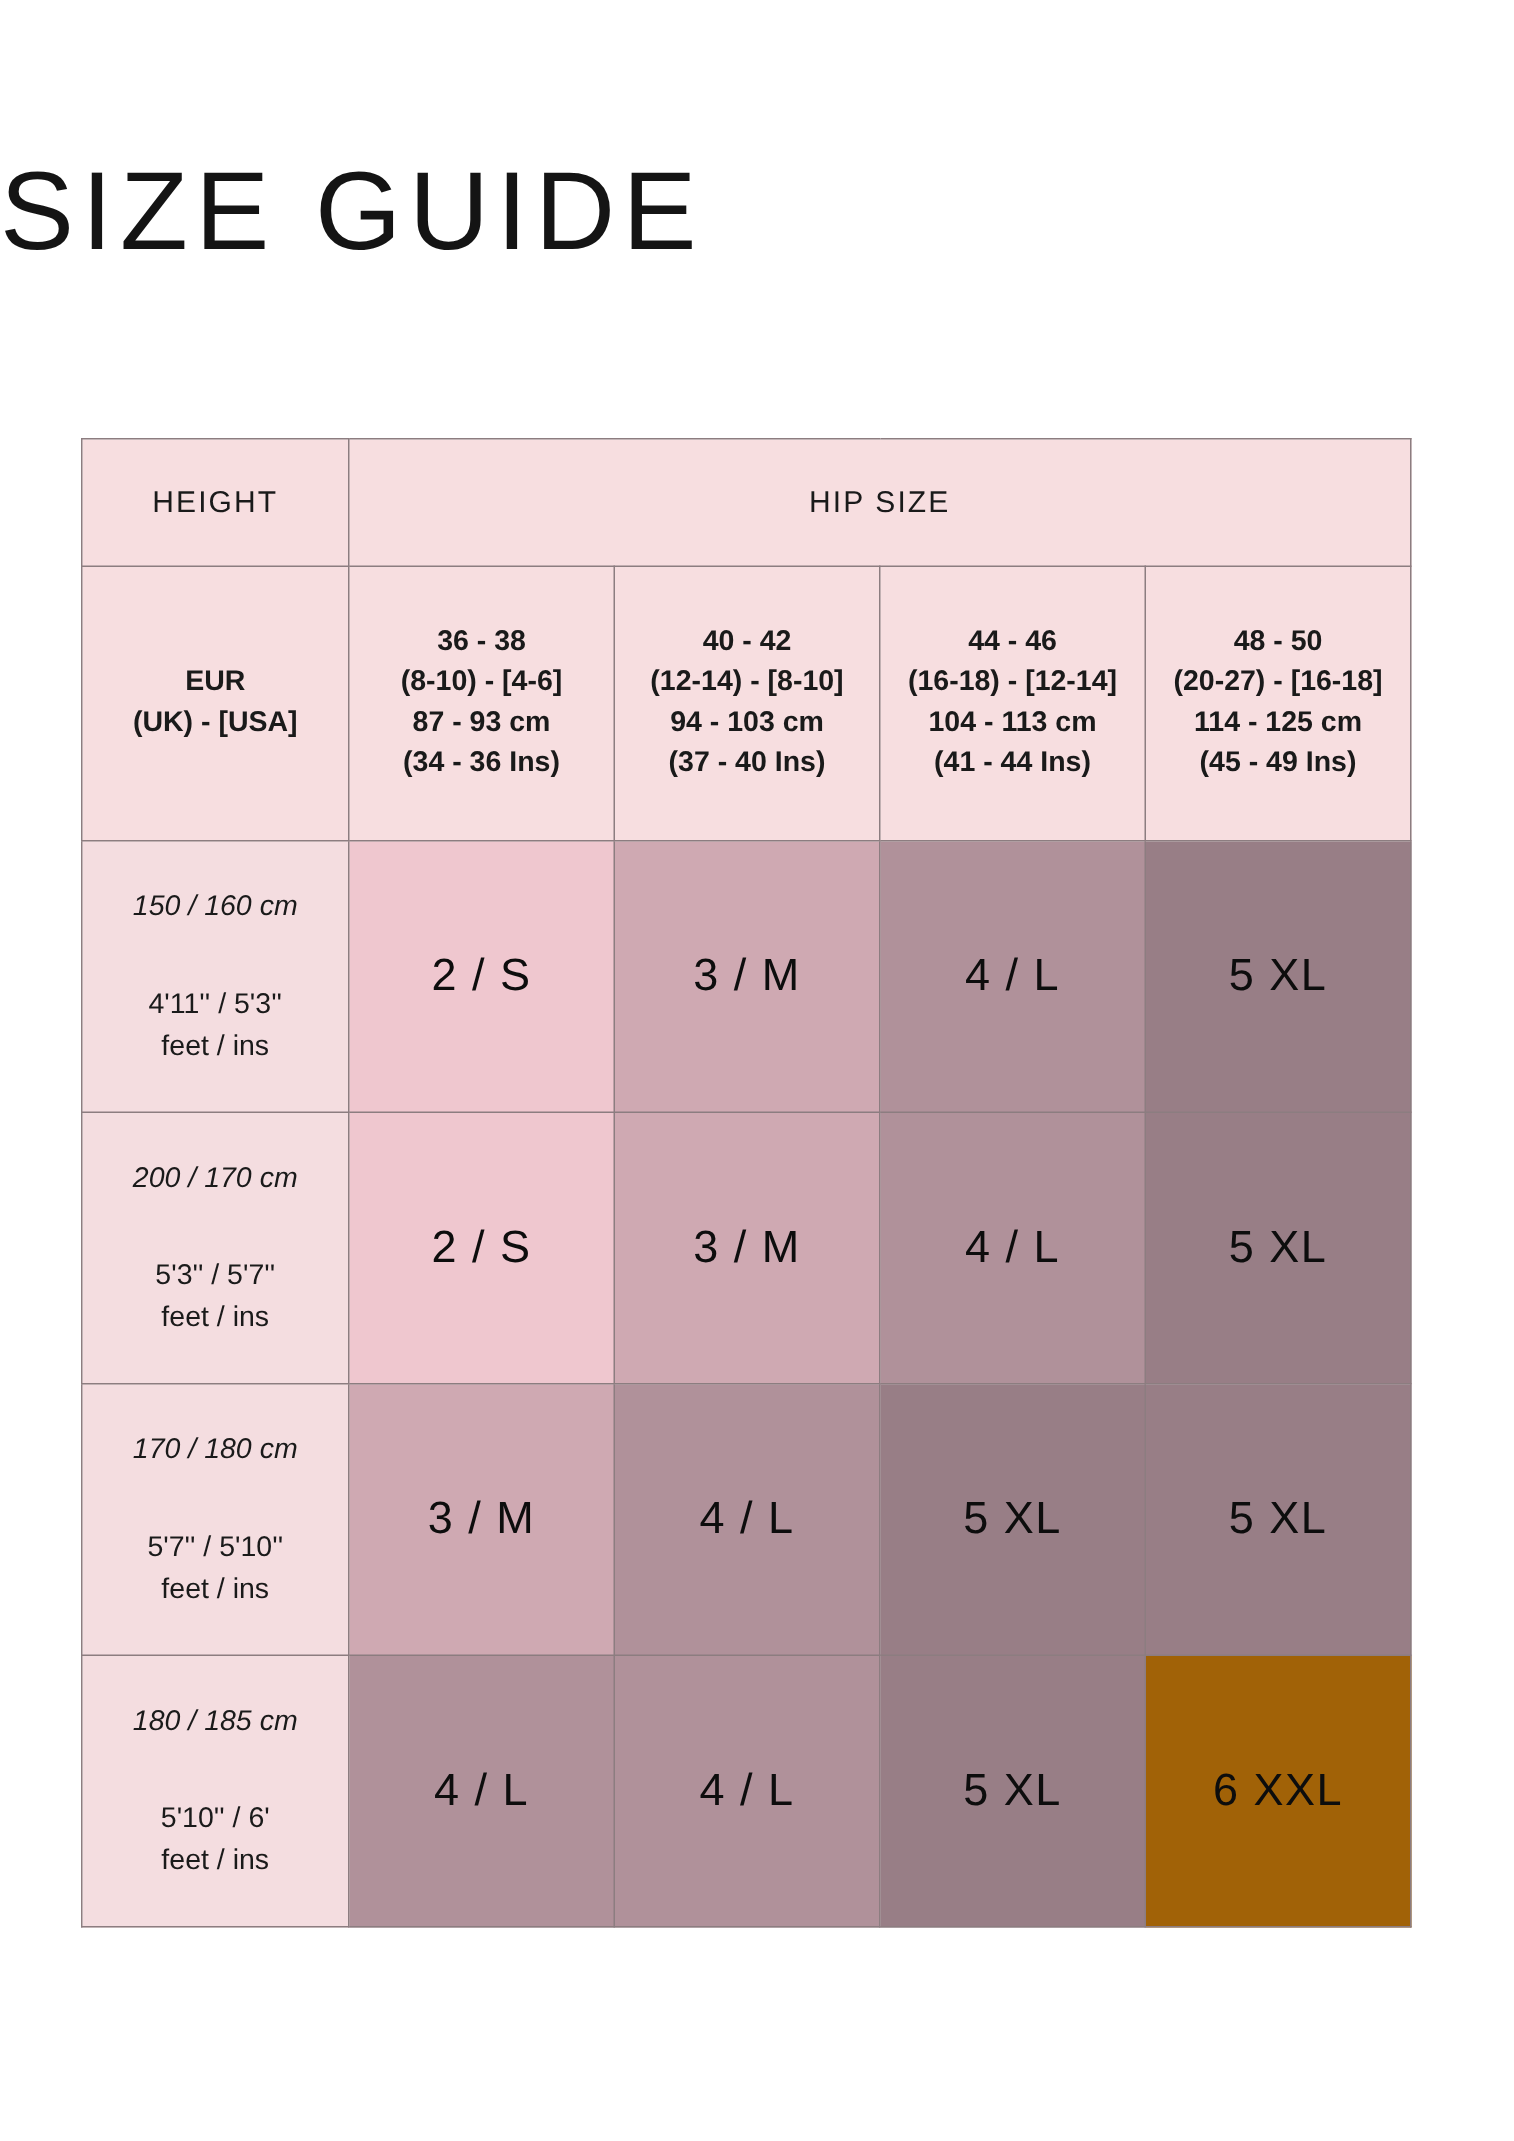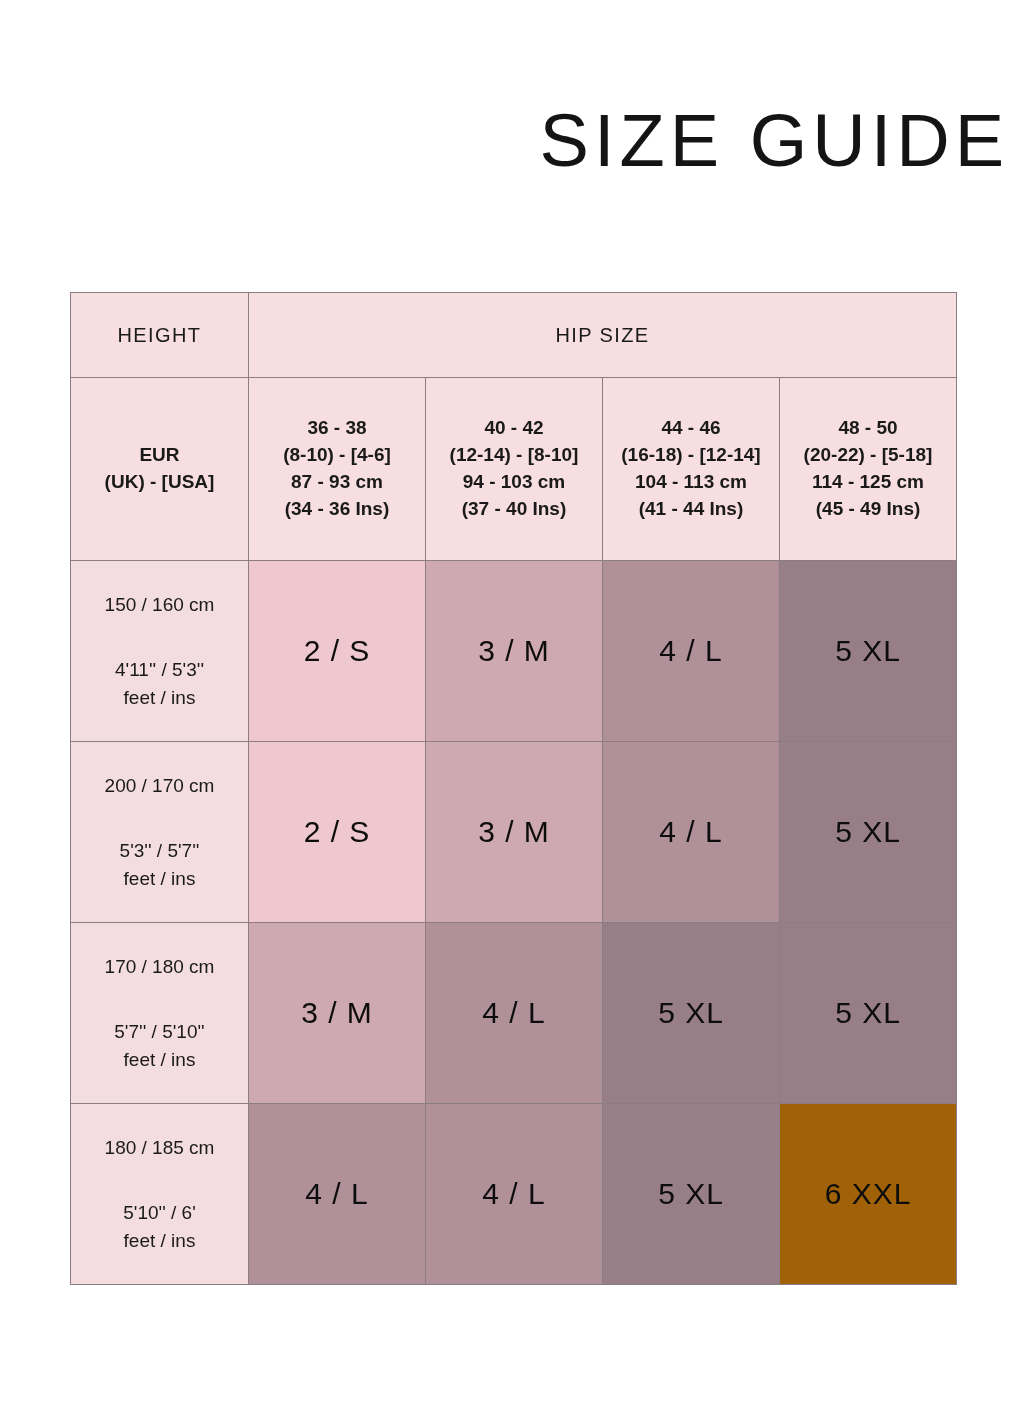--- a/index.html
+++ b/index.html
@@ -18,30 +18,30 @@
     position: relative;
     width: 1009px;
     height: 1427px;
     background: #ffffff;
   }
   .page-title {
     position: absolute;
     top: 104px;
     left: 0;
     width: 1009px;
-    text-align: right;
+    text-align: left;
     font-size: 74px;
     font-weight: 300;
     letter-spacing: 5px;
     color: #141414;
     line-height: 1;
   }
   .size-table {
     position: absolute;
-    left: 70px;
+    left: 54px;
     top: 292px;
     width: 886px;
     border-collapse: collapse;
     table-layout: fixed;
   }
   .size-table td, .size-table th {
     border: 1px solid #8c7d80;
     padding: 0;
     text-align: center;
     vertical-align: middle;
@@ -78,20 +78,21 @@
   
   .h-cell {
     background: #f4dde0;
     font-size: 19px;
     line-height: 1.45;
     color: #1a1a1a;
     padding: 6px;
   }
   .h-cell .cm {
     display: block;
+    font-style: italic;
   }
   .h-cell .ft {
     display: block;
     margin-top: 38px;
   }
 
   
   .s-cell {
     height: 180px;
     font-size: 30px;
@@ -147,21 +148,21 @@
           <span class="grp">(37 - 40 Ins)</span>
         </td>
         <td>
           <span class="grp">44 - 46</span>
           <span class="grp">(16-18) - [12-14]</span>
           <span class="grp second">104 - 113 cm</span>
           <span class="grp">(41 - 44 Ins)</span>
         </td>
         <td>
           <span class="grp">48 - 50</span>
-          <span class="grp">(20-22) - [5-18]</span>
+          <span class="grp">(20-27) - [16-18]</span>
           <span class="grp second">114 - 125 cm</span>
           <span class="grp">(45 - 49 Ins)</span>
         </td>
       </tr>
 
       <tr>
         <td class="h-cell">
           <span class="cm">150 / 160 cm</span>
           <span class="ft">4'11'' / 5'3''</span>
           <span class="units">feet / ins</span>

